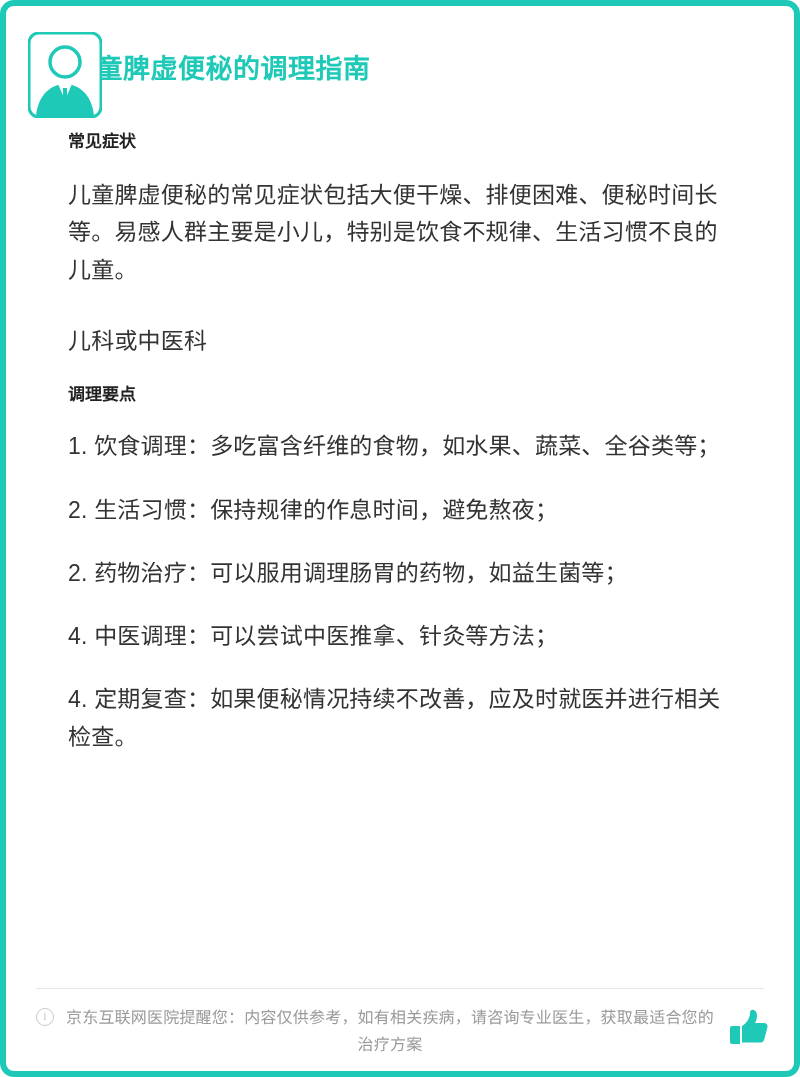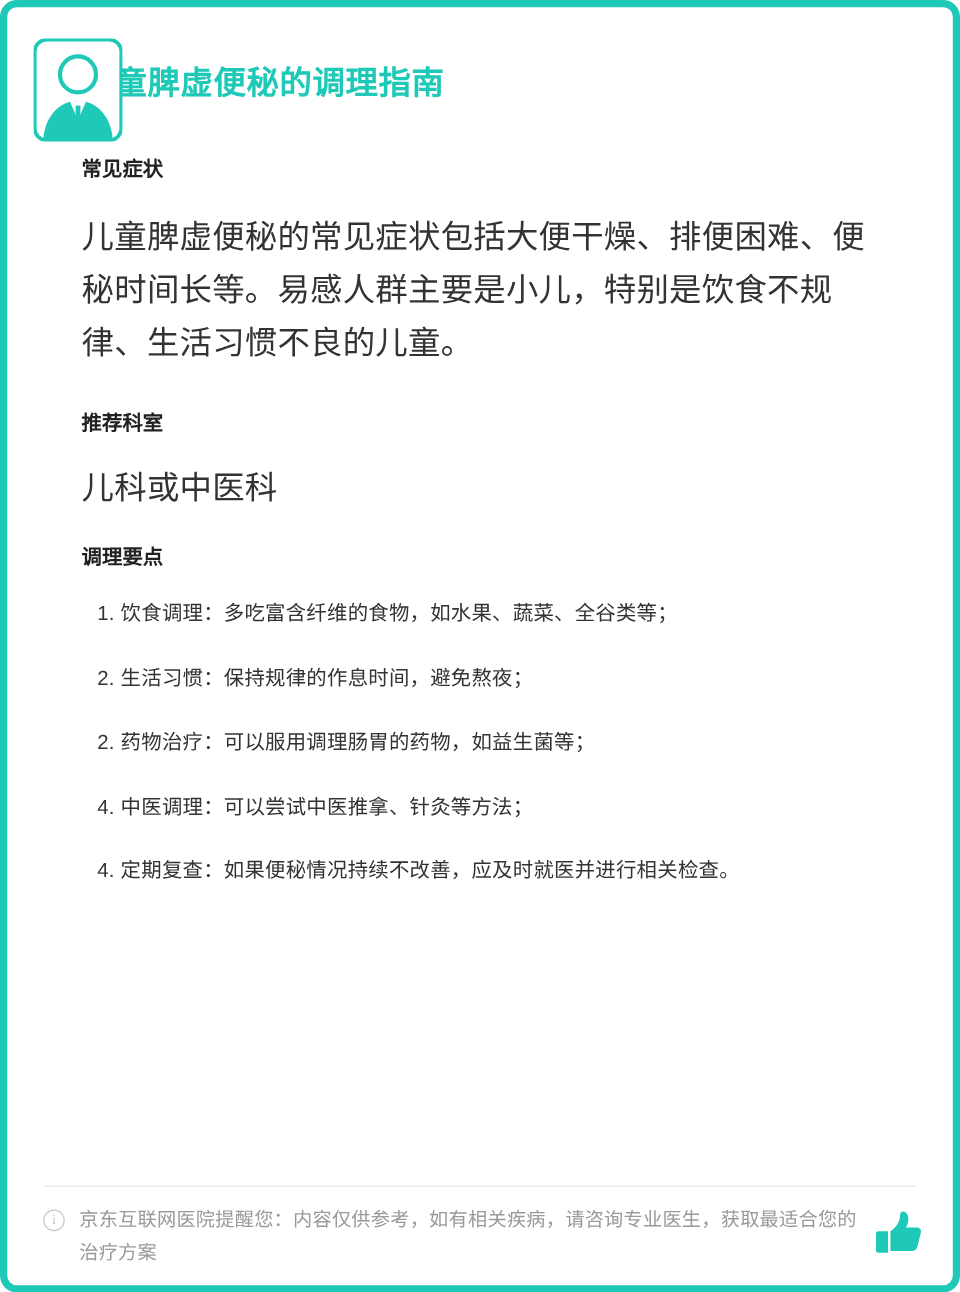--- a/index.html
+++ b/index.html
@@ -42,39 +42,39 @@
     font-size: 17px;
     font-weight: bold;
     color: #222222;
     margin: 0 0 24px 0;
     line-height: 1.3;
   }
   h2.section.tight {
     margin-bottom: 22px;
   }
   p.body {
-    font-size: 27px;
+    font-size: 23px;
     color: #333333;
     line-height: 1.62;
     margin: 0 0 34px 0;
     letter-spacing: 0.2px;
   }
   p.body.dept {
     margin-bottom: 24px;
   }
   ol.points {
     list-style: none;
     margin: 0;
     padding: 0;
   }
   ol.points li {
-    font-size: 17px;
+    font-size: 23px;
     color: #333333;
     line-height: 1.62;
-    margin: 0 0 26px 13px;
+    margin: 0 0 26px 0;
     letter-spacing: 0.2px;
   }
   .divider {
     position: absolute;
     left: 30px;
     right: 30px;
     bottom: 82px;
     height: 1px;
     background: #e6e6e6;
   }
@@ -99,20 +99,21 @@
     text-align: center;
     margin-top: 4px;
     font-family: "Liberation Serif", serif;
   }
   .footer-text {
     flex: 1 1 auto;
     font-size: 16px;
     color: #9a9a9a;
     line-height: 1.72;
     letter-spacing: 0.2px;
+    text-align: center;
   }
   .thumb {
     flex: 0 0 auto;
     width: 44px;
     height: 44px;
     margin-top: 2px;
   }
 </style>
 </head>
 <body>
@@ -126,21 +127,20 @@
     <path d="M30 52 L37 68 L44 52 L37 47 Z" fill="#ffffff"></path>
     <rect x="35" y="56" width="4" height="16" fill="#1ec9b7"></rect>
   </svg>
 
   <div class="content">
     <h1 class="title">儿童脾虚便秘的调理指南</h1>
 
     <h2 class="section">常见症状</h2>
     <p class="body">儿童脾虚便秘的常见症状包括大便干燥、排便困难、便秘时间长等。易感人群主要是小儿，特别是饮食不规律、生活习惯不良的儿童。</p>
 
-    <h2 class="section tight">推荐科室</h2>
     <p class="body dept">儿科或中医科</p>
 
     <h2 class="section tight">调理要点</h2>
     <ol class="points">
       <li>1. 饮食调理：多吃富含纤维的食物，如水果、蔬菜、全谷类等；</li>
       <li>2. 生活习惯：保持规律的作息时间，避免熬夜；</li>
       <li>2. 药物治疗：可以服用调理肠胃的药物，如益生菌等；</li>
       <li>4. 中医调理：可以尝试中医推拿、针灸等方法；</li>
       <li>4. 定期复查：如果便秘情况持续不改善，应及时就医并进行相关检查。</li>
     </ol>

